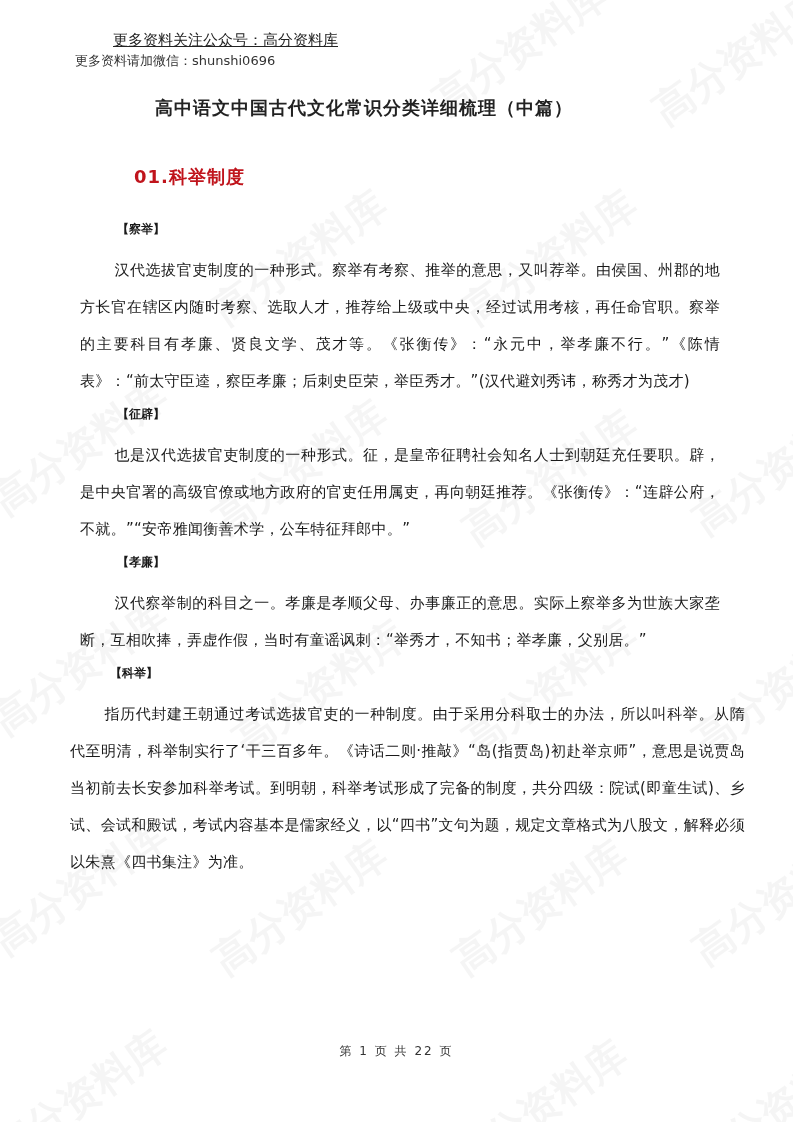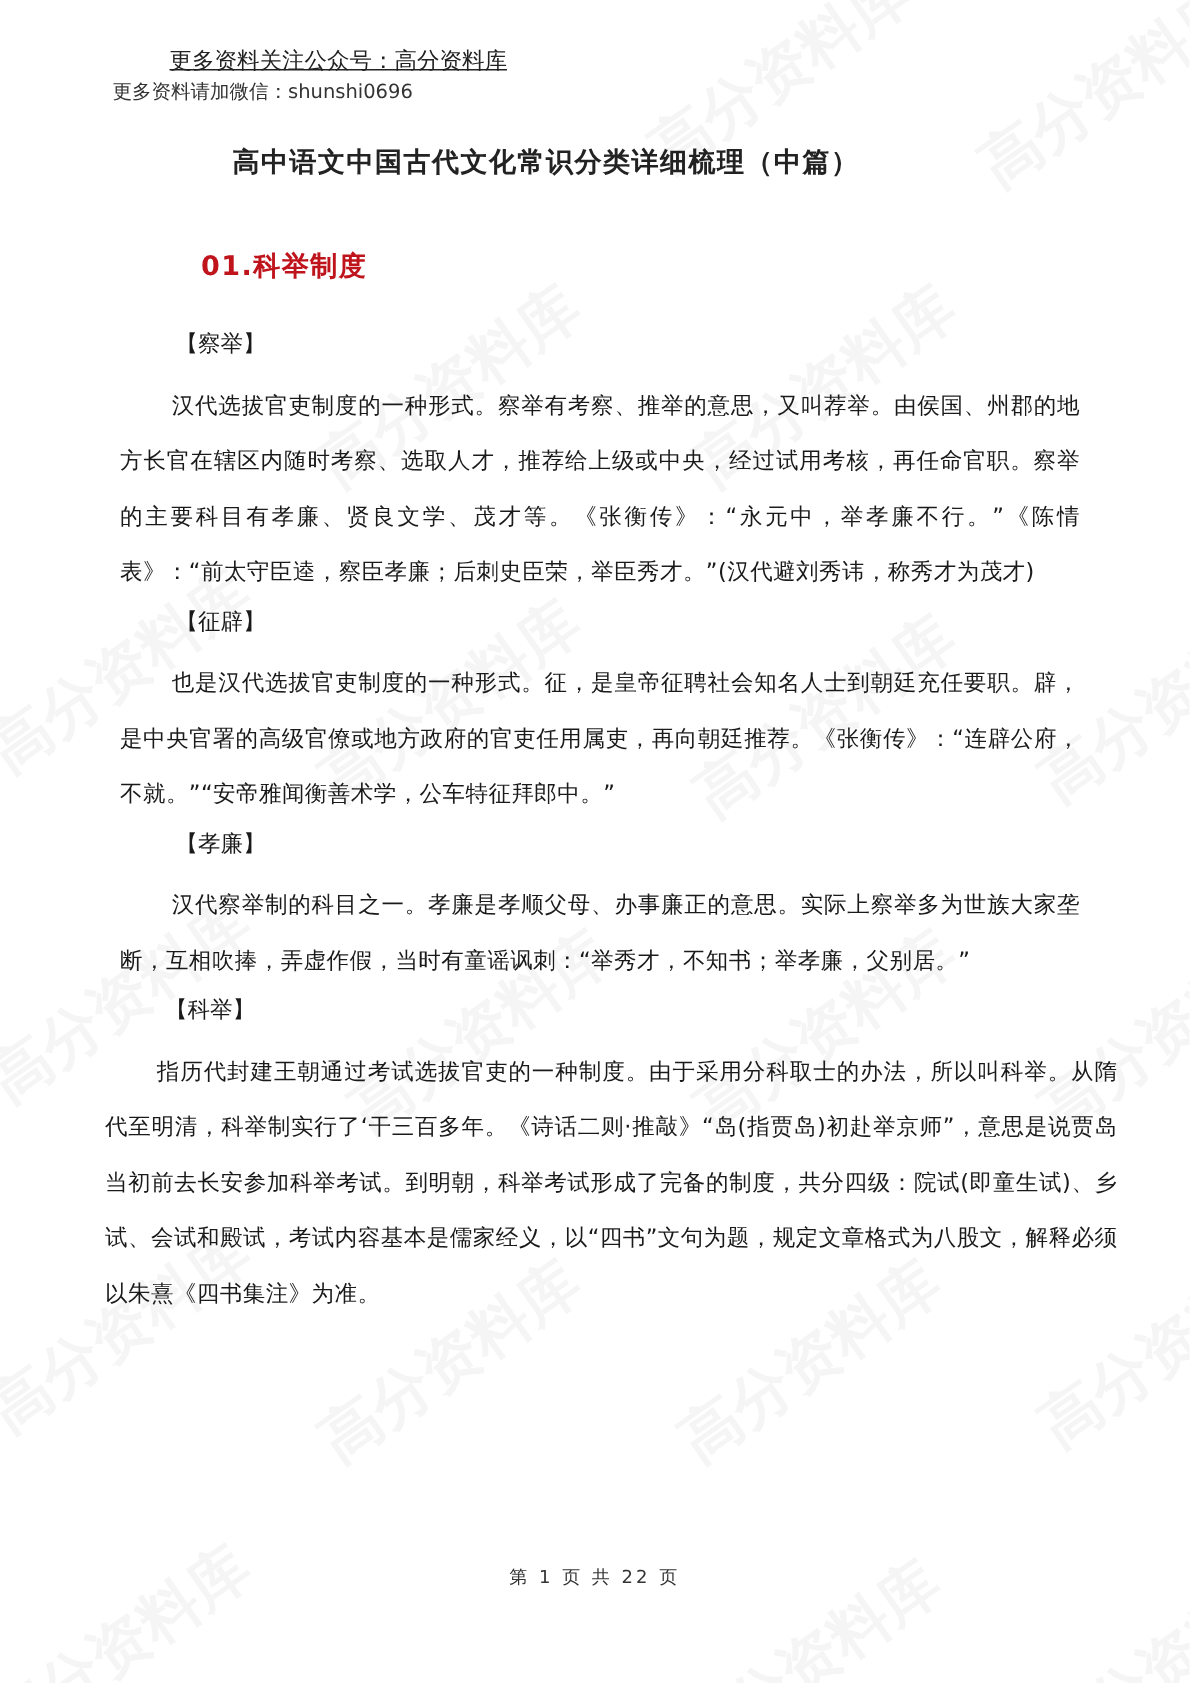--- a/index.html
+++ b/index.html
@@ -17,21 +17,21 @@
   .hdr2 { position: absolute; left: 75px; top: 52px; font-size: 13px; color: #333; }
   .title {
     position: absolute; left: 0; width: 728px; top: 96px; text-align: center;
     font-size: 18px; font-weight: bold; color: #222; letter-spacing: 1px;
   }
   .section {
     position: absolute; left: 134px; top: 165px; font-size: 18px; font-weight: bold;
     color: #c0141c; letter-spacing: 1px;
   }
   .content { position: absolute; left: 80px; top: 215px; width: 640px; }
-  .heading { font-size: 15px; font-weight: normal; padding-left: 37px; height: 37px; line-height: 28px; }
+  .heading { font-size: 12px; font-weight: bold; padding-left: 37px; height: 37px; line-height: 28px; }
   .para { font-size: 15px; line-height: 37px; text-indent: 2.3em; margin: 0; letter-spacing: 0.3px; text-align: justify; }
   .para.kj { margin-left: -10px; width: 675px; }
   .heading.kj { padding-left: 30px; }
   .footer { position: absolute; left: 0; width: 793px; top: 1043px; text-align: center; font-size: 12px; color: #333; letter-spacing: 2px; }
 </style>
 </head>
 <body>
 
 <div class="watermark-layer">
   <div class="wm" style="left:420px;top:20px">高分资料库</div>

